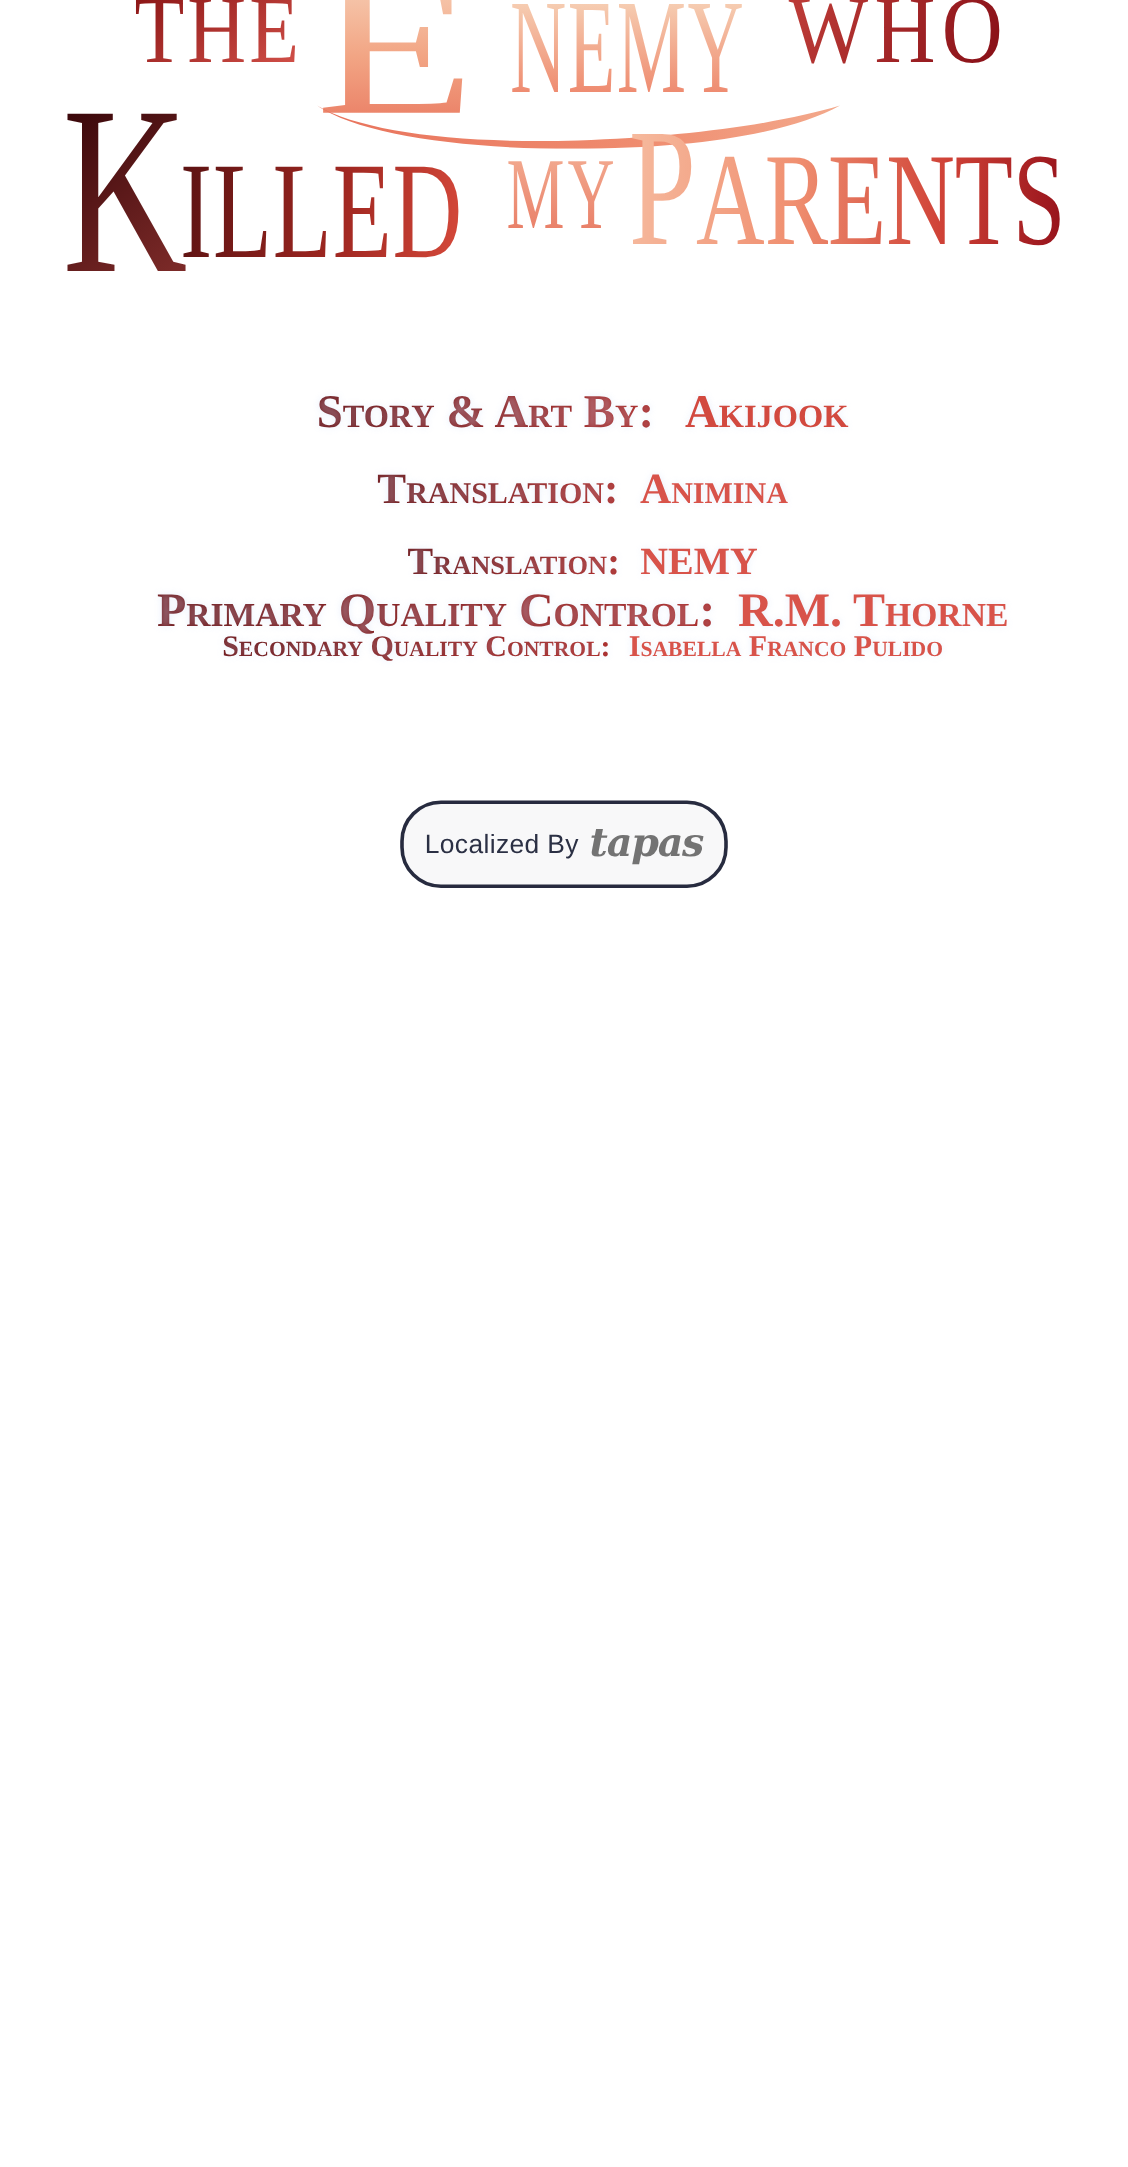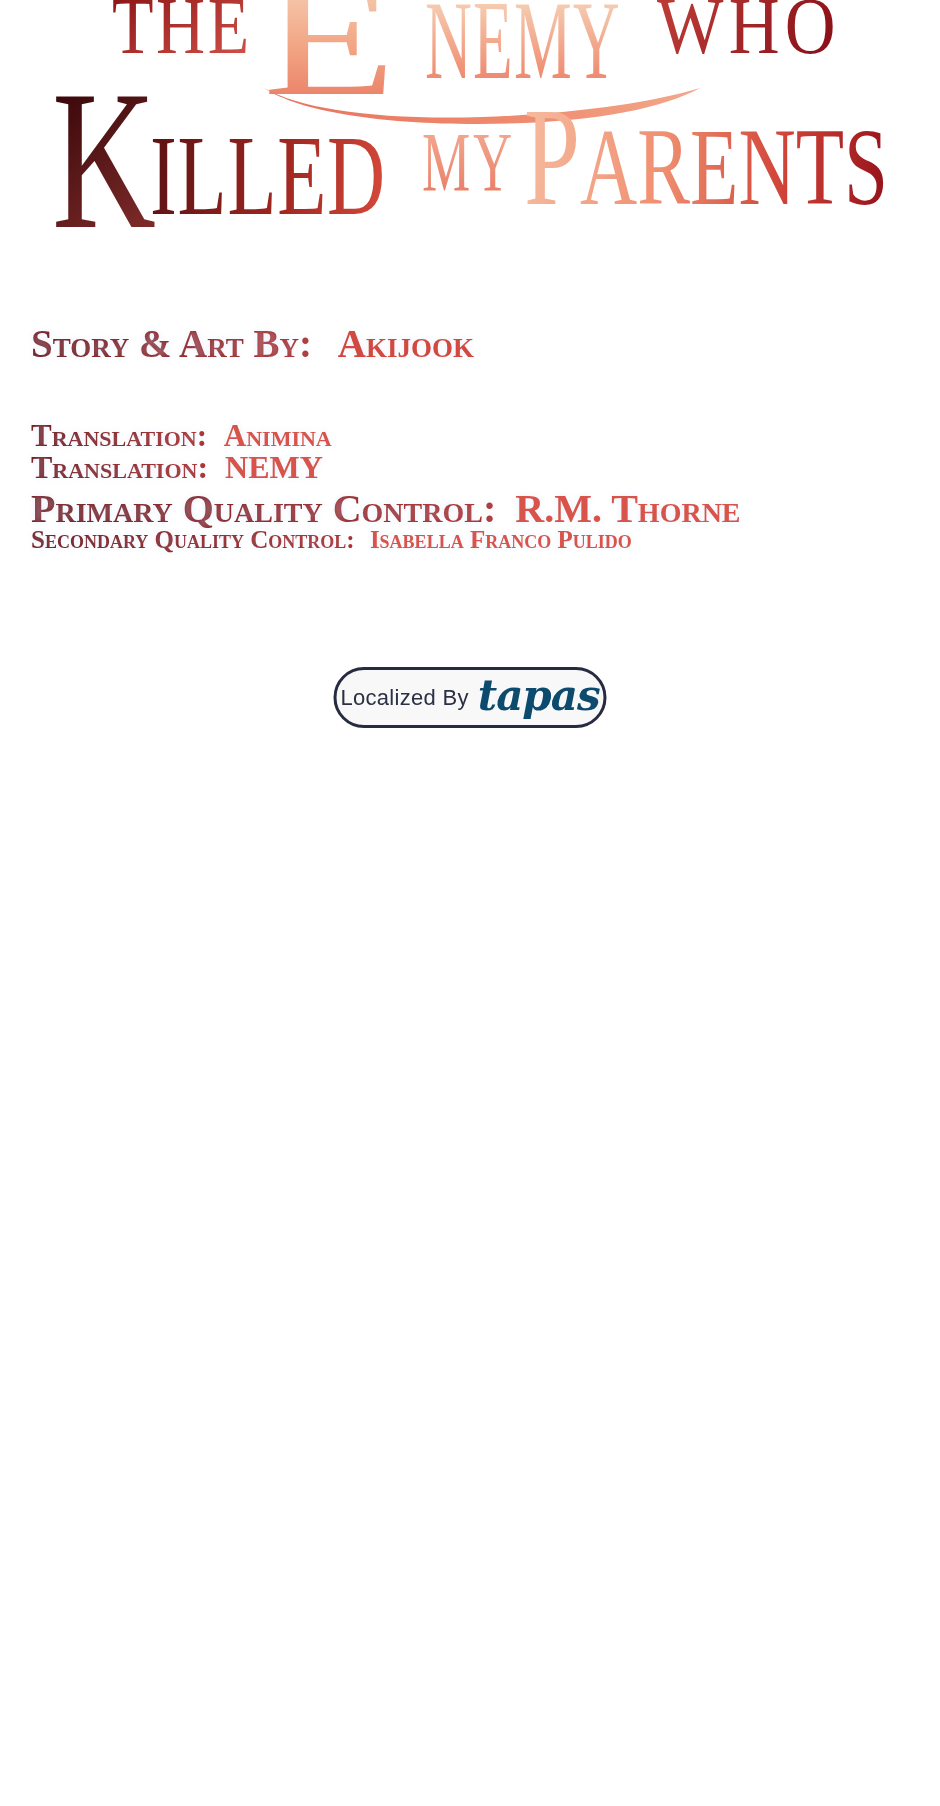--- a/index.html
+++ b/index.html
@@ -61,56 +61,57 @@
     left:524px;top:87px;font-size:140px;
     transform:scaleX(.72);
     background-image:linear-gradient(97deg,#f6bb9f 0%,#f09071 38%,#cf4136 72%,#93101a 100%);
   }
   .w-parents .rest{font-size:110px;}
   .swash{position:absolute;left:262px;top:86px;width:440px;height:38px;}
 
   
   .credit-row{
     position:absolute;left:0;right:0;
+    text-align:center;
     line-height:1;
     font-weight:700;
     font-variant:small-caps;
     white-space:nowrap;
     text-shadow:0 0 6px rgba(205,220,248,.45);
     padding-left:31px;
   }
   .story-row{top:324px;font-size:39px;}
-  .row-0{top:420px;font-size:31px;}
+  .row-0{top:389px;font-size:36px;}
   .row-1{top:451px;font-size:32px;}
   .row-2{top:489px;font-size:40px;}
   .row-3{top:527px;font-size:25px;}
   .c-label{
     background-image:linear-gradient(90deg,#6e1112 10%,#a8231f 95%);
     -webkit-background-clip:text;background-clip:text;color:transparent;
   }
   .c-name{color:#d8534a;margin-left:9px;}
   .story-row .c-name{margin-left:16px;color:#d2493f;}
 
   
   .badge{
     position:absolute;top:667px;left:50%;
     transform:translateX(-50%);
-    width:273px;height:61px;box-sizing:border-box;
+    width:273px;height:73px;box-sizing:border-box;
     border:3px solid #272b3f;border-radius:34px;
     background:#f8f8f9;
     display:flex;align-items:center;justify-content:center;gap:9px;
   }
   .badge-prefix{
     font-family:"Liberation Sans", sans-serif;
     font-size:22px;color:#2b3044;letter-spacing:.3px;
   }
   .badge-brand{
     font-family:"DejaVu Serif", serif;
     font-style:italic;font-weight:700;
-    font-size:42px;color:#0c4a6e;letter-spacing:-1px;
+    font-size:33px;color:#737373;letter-spacing:-1px;
     padding-bottom:5px;
   }
 </style>
 </head>
 <body>
 
 <div class="canvas">
 
   <div>
     <span class="tw w-the">THE</span>

